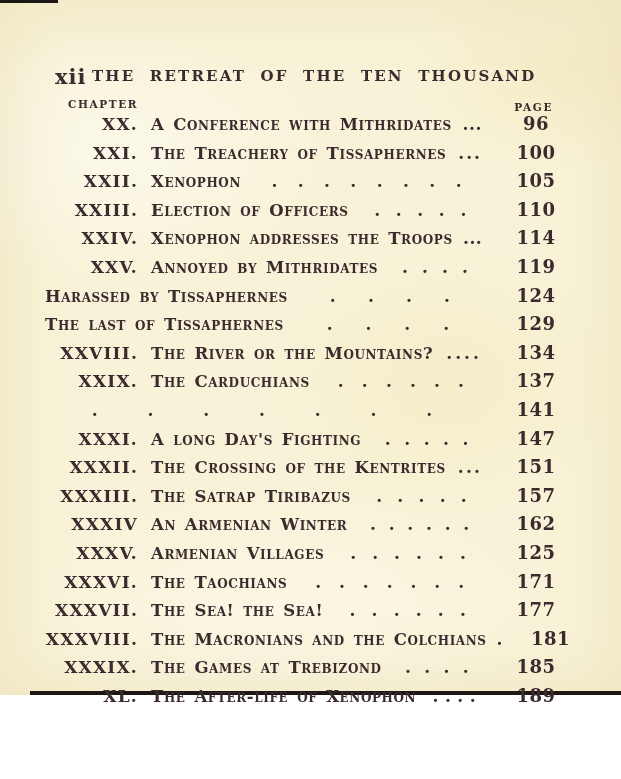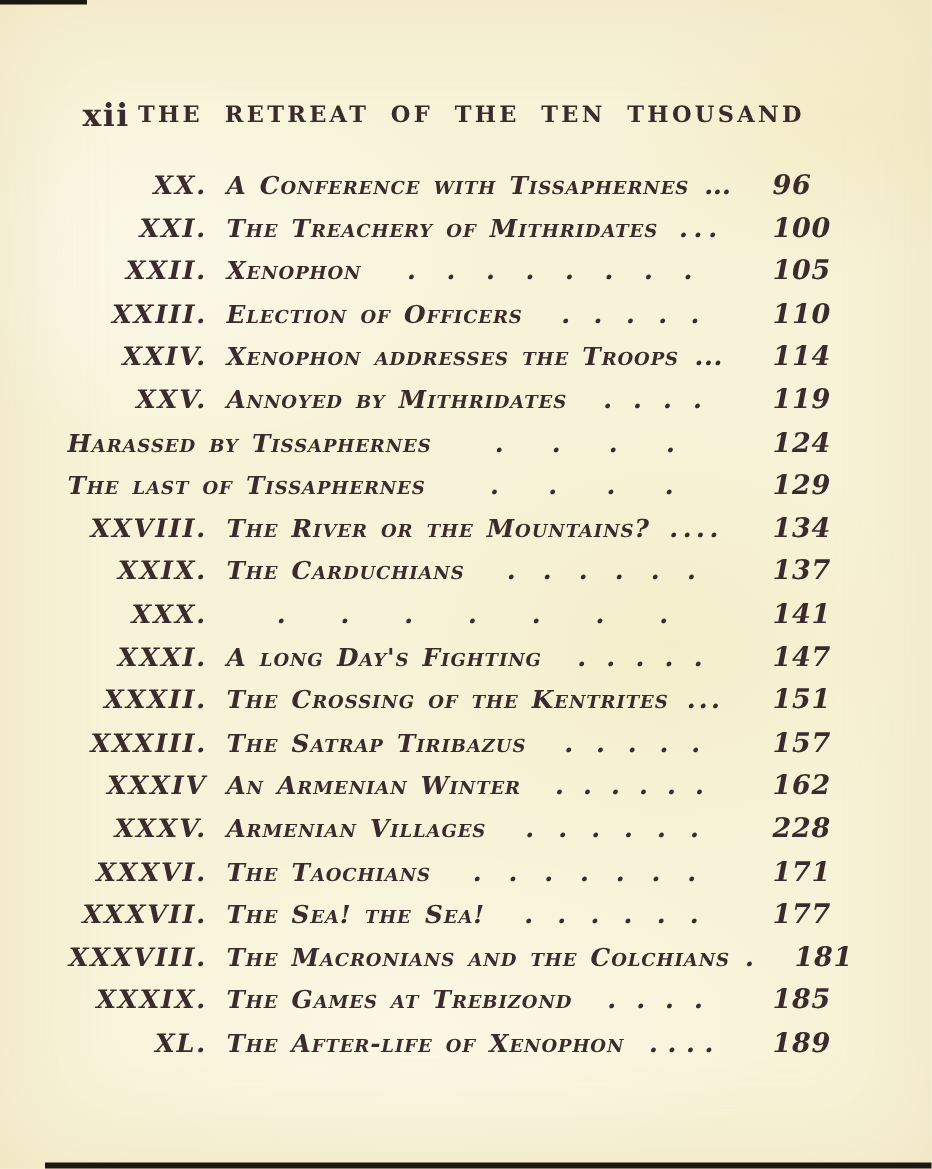--- a/index.html
+++ b/index.html
@@ -3,21 +3,21 @@
 <meta charset="utf-8">
 <style>
   html,body{margin:0;padding:0;}
   body{
     width:621px;height:779px;
     font-family:"DejaVu Serif","Liberation Serif",serif;
     overflow:hidden;
   }
   .page{
     position:relative;
-    width:621px;height:779px;
+    width:621px;height:695px;
     color:#3b2b2e;
     background:
       radial-gradient(ellipse 300px 180px at 18% 22%, rgba(255,255,255,0.45), rgba(255,255,255,0) 70%),
       radial-gradient(ellipse 260px 200px at 72% 55%, rgba(238,224,168,0.28), rgba(238,224,168,0) 70%),
       radial-gradient(ellipse 340px 160px at 45% 88%, rgba(255,255,252,0.35), rgba(255,255,252,0) 75%),
       radial-gradient(ellipse 200px 140px at 90% 10%, rgba(236,220,160,0.30), rgba(236,220,160,0) 75%),
       #f8f3d8;
     box-shadow: inset 0 0 70px rgba(214,192,130,0.30);
   }
   .edge-mark{position:absolute;background:#1c1713;}
@@ -37,21 +37,21 @@
     white-space:nowrap;
   }
 
   .col-labels{position:absolute;top:97px;left:68px;right:66px;height:14px;}
   .col-label{
     font-size:10.5px;font-weight:700;letter-spacing:1.6px;line-height:14px;
   }
   .col-chapter{position:absolute;left:0;top:0;}
   .col-page{position:absolute;right:2px;top:3px;}
 
-  .toc-list{position:absolute;top:113px;left:32px;right:64px;font-style:italic;}
+  .toc-list{position:absolute;top:113px;left:32px;right:64px;}
   .toc-row{
     display:flex;align-items:baseline;
     height:28.6px;
     white-space:nowrap;
   }
   .numeral{
     flex:0 0 106px;text-align:right;
     font-size:17px;font-weight:700;letter-spacing:1.2px;
   }
   .title{
@@ -60,52 +60,56 @@
     font-size:16.5px;font-weight:700;letter-spacing:0.6px;word-spacing:2.5px;
   }
   .leaders{
     flex:1 1 auto;
     display:flex;justify-content:space-evenly;align-items:baseline;
     padding:0 6px 0 10px;
     overflow:hidden;
   }
   .dot{font-size:17px;font-weight:700;line-height:1;}
   .pagenum{
-    flex:0 0 42px;text-align:left;
+    flex:0 0 42px;text-align:center;
     font-size:18px;font-weight:700;letter-spacing:0.5px;margin-left:27px;
   }
 </style>
 </head>
 <body>
 
 <div class="page">
 
   <div class="edge-mark top-edge"></div>
   <div class="edge-mark bottom-edge"></div>
 
   <div class="header">
     <span class="folio">xii</span>
     <span class="running-title">THE RETREAT OF THE TEN THOUSAND</span>
   </div>
 
+  <div class="col-labels">
+    <span class="col-label col-chapter">CHAPTER</span>
+    <span class="col-label col-page">PAGE</span>
+  </div>
 
   <div class="toc-list">
       <div class="toc-row">
     <span class="numeral">XX.</span>
-    <span class="title">A Conference with Tissaphernes</span>
+    <span class="title">A Conference with Mithridates</span>
     <span class="leaders">
           <span class="dot">.</span>
           <span class="dot">.</span>
           <span class="dot">.</span>
         </span>
     <span class="pagenum">96</span>
   </div>
       <div class="toc-row">
     <span class="numeral">XXI.</span>
-    <span class="title">The Treachery of Mithridates</span>
+    <span class="title">The Treachery of Tissaphernes</span>
     <span class="leaders">
           <span class="dot">.</span>
           <span class="dot">.</span>
           <span class="dot">.</span>
         </span>
     <span class="pagenum">100</span>
   </div>
       <div class="toc-row">
     <span class="numeral">XXII.</span>
     <span class="title">Xenophon</span>
@@ -192,21 +196,20 @@
           <span class="dot">.</span>
           <span class="dot">.</span>
           <span class="dot">.</span>
           <span class="dot">.</span>
           <span class="dot">.</span>
           <span class="dot">.</span>
         </span>
     <span class="pagenum">137</span>
   </div>
       <div class="toc-row">
-    <span class="numeral">XXX.</span>
     <span class="leaders">
           <span class="dot">.</span>
           <span class="dot">.</span>
           <span class="dot">.</span>
           <span class="dot">.</span>
           <span class="dot">.</span>
           <span class="dot">.</span>
           <span class="dot">.</span>
         </span>
     <span class="pagenum">141</span>
@@ -262,21 +265,21 @@
     <span class="numeral">XXXV.</span>
     <span class="title">Armenian Villages</span>
     <span class="leaders">
           <span class="dot">.</span>
           <span class="dot">.</span>
           <span class="dot">.</span>
           <span class="dot">.</span>
           <span class="dot">.</span>
           <span class="dot">.</span>
         </span>
-    <span class="pagenum">228</span>
+    <span class="pagenum">125</span>
   </div>
       <div class="toc-row">
     <span class="numeral">XXXVI.</span>
     <span class="title">The Taochians</span>
     <span class="leaders">
           <span class="dot">.</span>
           <span class="dot">.</span>
           <span class="dot">.</span>
           <span class="dot">.</span>
           <span class="dot">.</span>

